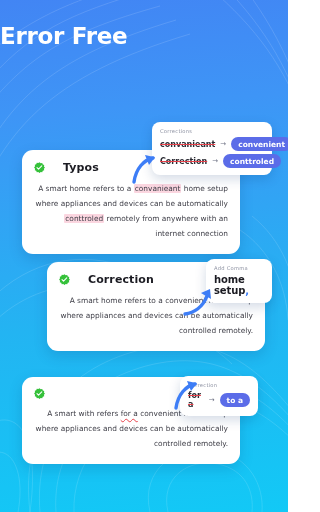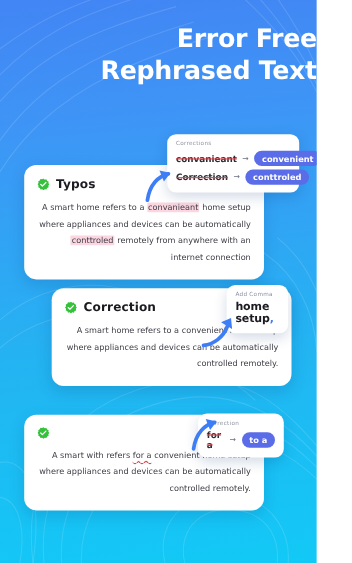--- a/index.html
+++ b/index.html
@@ -19,42 +19,42 @@
     position: absolute; inset: 0;
     width: 288px; height: 512px;
     pointer-events: none;
   }
   #topo path { fill: none; stroke: #ffffff; stroke-opacity: 0.13; stroke-width: 1; }
 
   
   .heading {
     position: absolute;
     top: 22px; left: 0; right: 0;
-    text-align: right;
+    text-align: left;
     color: #ffffff;
     font-weight: 700;
     font-size: 23px;
     line-height: 29px;
     letter-spacing: -0.3px;
     font-family: "DejaVu Sans", "Liberation Sans", sans-serif;
   }
   .heading .l2 { display: block; }
 
   
   .card {
     position: absolute;
     background: #ffffff;
     border-radius: 11px;
     box-shadow: 0 5px 14px rgba(10,50,110,0.17);
     padding: 11px 12px 13px 12px;
   }
   .card-head {
     display: flex;
     align-items: center;
-    gap: 6px;
+    gap: 18px;
     margin-bottom: 7px;
   }
   .card-title {
     font-size: 11px;
     font-weight: 700;
     color: #1b1b22;
     letter-spacing: 0.1px;
   }
   .card-body {
     font-size: 7.4px;
@@ -115,21 +115,21 @@
     background: #5B6CE8;
     color: #ffffff;
     font-size: 7.5px;
     font-weight: 700;
     border-radius: 9px;
     padding: 2.5px 7px;
     white-space: nowrap;
   }
 
   #popup-corrections { left: 152px; top: 122px; width: 120px; }
-  #popup-comma       { left: 206px; top: 259px; width: 56px; }
+  #popup-comma       { left: 206px; top: 259px; width: 66px; }
   #popup-correction  { left: 180px; top: 376px; width: 78px; }
 
   .comma-text {
     font-size: 10px;
     font-weight: 700;
     color: #1b1b22;
     letter-spacing: -0.1px;
   }
   .comma-mark { color: #3D7DF6; }
 
@@ -164,21 +164,20 @@
     <path d="M96,340 C150,316 196,330 232,364"></path>
     <path d="M86,320 C146,292 200,306 240,344"></path>
     <path d="M-10,300 C30,260 80,250 130,268"></path>
     <path d="M-14,330 C26,286 82,274 136,296"></path>
     <path d="M240,230 C270,250 286,284 288,320"></path>
     <path d="M252,216 C282,240 296,276 298,314"></path>
   </svg>
 
   <div class="heading">
     <span>Error Free</span>
-    <span class="l2">Rephrased Text</span>
   </div>
 
   <div class="card" id="card-typos">
     <div class="card-head">
       <svg class="badge" viewBox="0 0 24 24">
         <path d="M12 0.8l2.6 2.1 3.3-.6 1.3 3.1 3.1 1.3-.6 3.3L23.8 12l-2.1 2.6.6 3.3-3.1 1.3-1.3 3.1-3.3-.6L12 23.8l-2.6-2.1-3.3.6-1.3-3.1-3.1-1.3.6-3.3L.2 12l2.1-2.6-.6-3.3 3.1-1.3L6.1 1.7l3.3.6z" fill="#35C13A"></path>
         <path d="M6.6 12.2l3.3 3.3 7-7" fill="none" stroke="#ffffff" stroke-width="2.4" stroke-linecap="round" stroke-linejoin="round"></path>
       </svg>
       <div class="card-title">Typos</div>
     </div>

